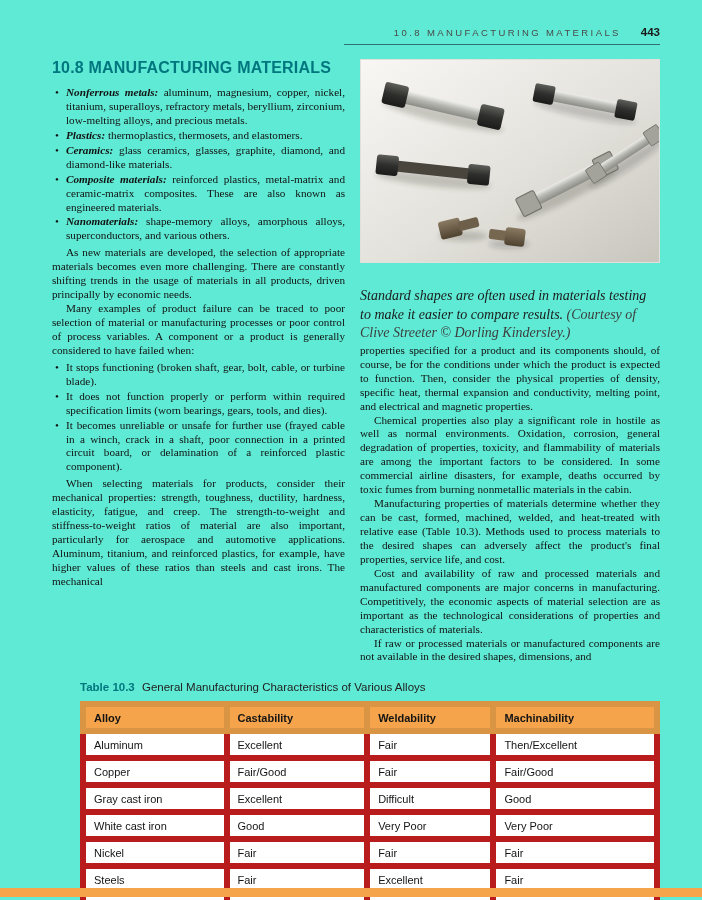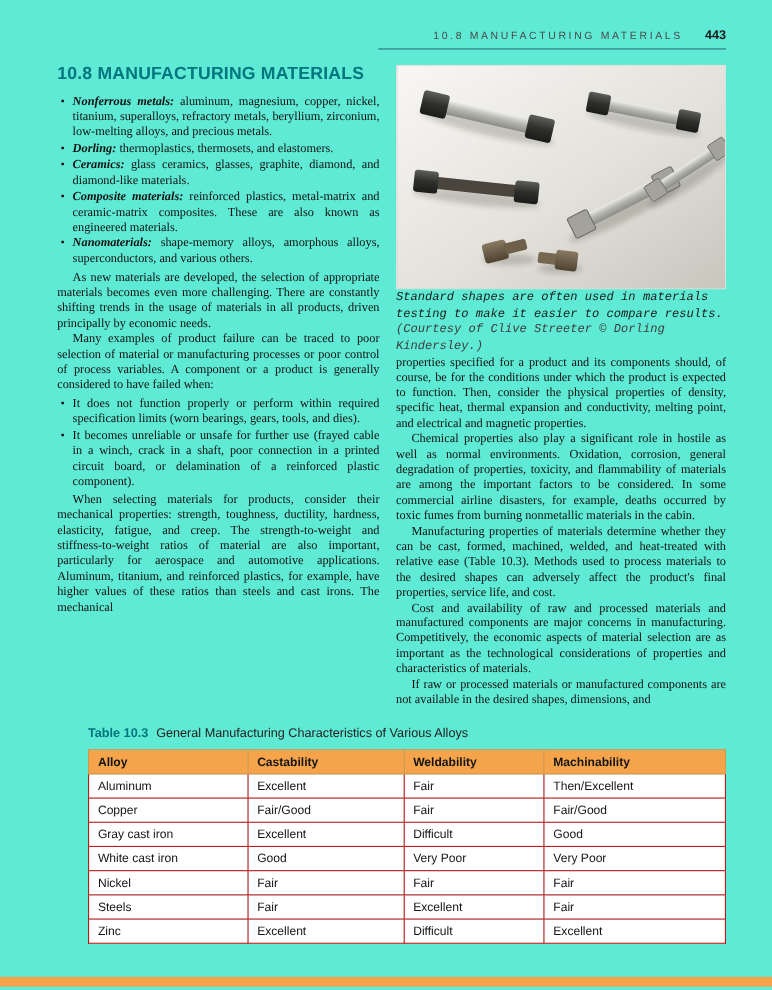--- a/index.html
+++ b/index.html
@@ -41,40 +41,40 @@
   ul.bullets li::before { content:"\2022"; position:absolute; left:3px; top:0; }
   .term { font-weight:bold; font-style:italic; }
 
   
   figure { margin:0; }
   .photo {
     width:300px; height:204px; border:1px solid #e2e0da; overflow:hidden;
   }
   .photo svg { display:block; }
   figcaption {
-    margin-top:1px;
-    font-family:Liberation Mono, monospace;
-    font-style:italic; font-size:11px; line-height:1.33; color:#1a1a1a;
+    margin-top:24px;
+    font-family:Liberation Serif, serif;
+    font-style:italic; font-size:14px; line-height:1.33; color:#1a1a1a;
   }
   .credit { color:#3d3d3d; }
   .col-right .para:first-of-type { margin-top:1px; text-indent:0; }
 
   
   .table-block { margin-top:17px;padding-left:28px; }
   .table-caption {
     font-family:"Liberation Sans", sans-serif;
     font-size:11.5px; color:#222; margin-bottom:8px;
   }
   .tlabel { color:#00767e; font-weight:bold; margin-right:4px; }
   table.alloys {
     width:100%; border-collapse:collapse;
     font-family:"Liberation Sans", sans-serif; font-size:11px;
   }
   table.alloys th, table.alloys td {
-    border:1px solid #b91c1c; padding:4.5px 8px; text-align:left;
+    border:6px solid #b91c1c; padding:4.5px 8px; text-align:left;
   }
   table.alloys th {
     background:#f5a44c; font-weight:bold; color:#141414; border-color:#d99544;
   }
   table.alloys td { background:#ffffff; color:#141414; }
 
   .bottom-bar {
     position:absolute; left:0; right:0; bottom:3px; height:9px; background:#f5a44c;
   }
 </style>
@@ -94,41 +94,42 @@
     <div class="col-left">
       <h1 class="section-title">10.8 MANUFACTURING MATERIALS</h1>
 
 
       <ul class="bullets">
         <li>
           <span class="term">Nonferrous metals:</span>
           <span>aluminum, magnesium, copper, nickel, titanium, superalloys, refractory metals, beryllium, zirconium, low-melting alloys, and precious metals.</span>
         </li>
         <li>
-          <span class="term">Dorling:</span>
+          <span class="term">Plastics:</span>
           <span>thermoplastics, thermosets, and elastomers.</span>
         </li>
         <li>
           <span class="term">Ceramics:</span>
           <span>glass ceramics, glasses, graphite, diamond, and diamond-like materials.</span>
         </li>
         <li>
           <span class="term">Composite materials:</span>
           <span>reinforced plastics, metal-matrix and ceramic-matrix composites. These are also known as engineered materials.</span>
         </li>
         <li>
           <span class="term">Nanomaterials:</span>
           <span>shape-memory alloys, amorphous alloys, superconductors, and various others.</span>
         </li>
       </ul>
 
       <p class="para">As new materials are developed, the selection of appropriate materials becomes even more challenging. There are constantly shifting trends in the usage of materials in all products, driven principally by economic needs.</p>
       <p class="para">Many examples of product failure can be traced to poor selection of material or manufacturing processes or poor control of process variables. A component or a product is generally considered to have failed when:</p>
 
       <ul class="bullets">
+        <li>It stops functioning (broken shaft, gear, bolt, cable, or turbine blade).</li>
         <li>It does not function properly or perform within required specification limits (worn bearings, gears, tools, and dies).</li>
         <li>It becomes unreliable or unsafe for further use (frayed cable in a winch, crack in a shaft, poor connection in a printed circuit board, or delamination of a reinforced plastic component).</li>
       </ul>
 
       <p class="para">When selecting materials for products, consider their mechanical properties: strength, toughness, ductility, hardness, elasticity, fatigue, and creep. The strength-to-weight and stiffness-to-weight ratios of material are also important, particularly for aerospace and automotive applications. Aluminum, titanium, and reinforced plastics, for example, have higher values of these ratios than steels and cast irons. The mechanical</p>
     </div>
 
     <div class="col-right">
       <figure>
         <div class="photo">

